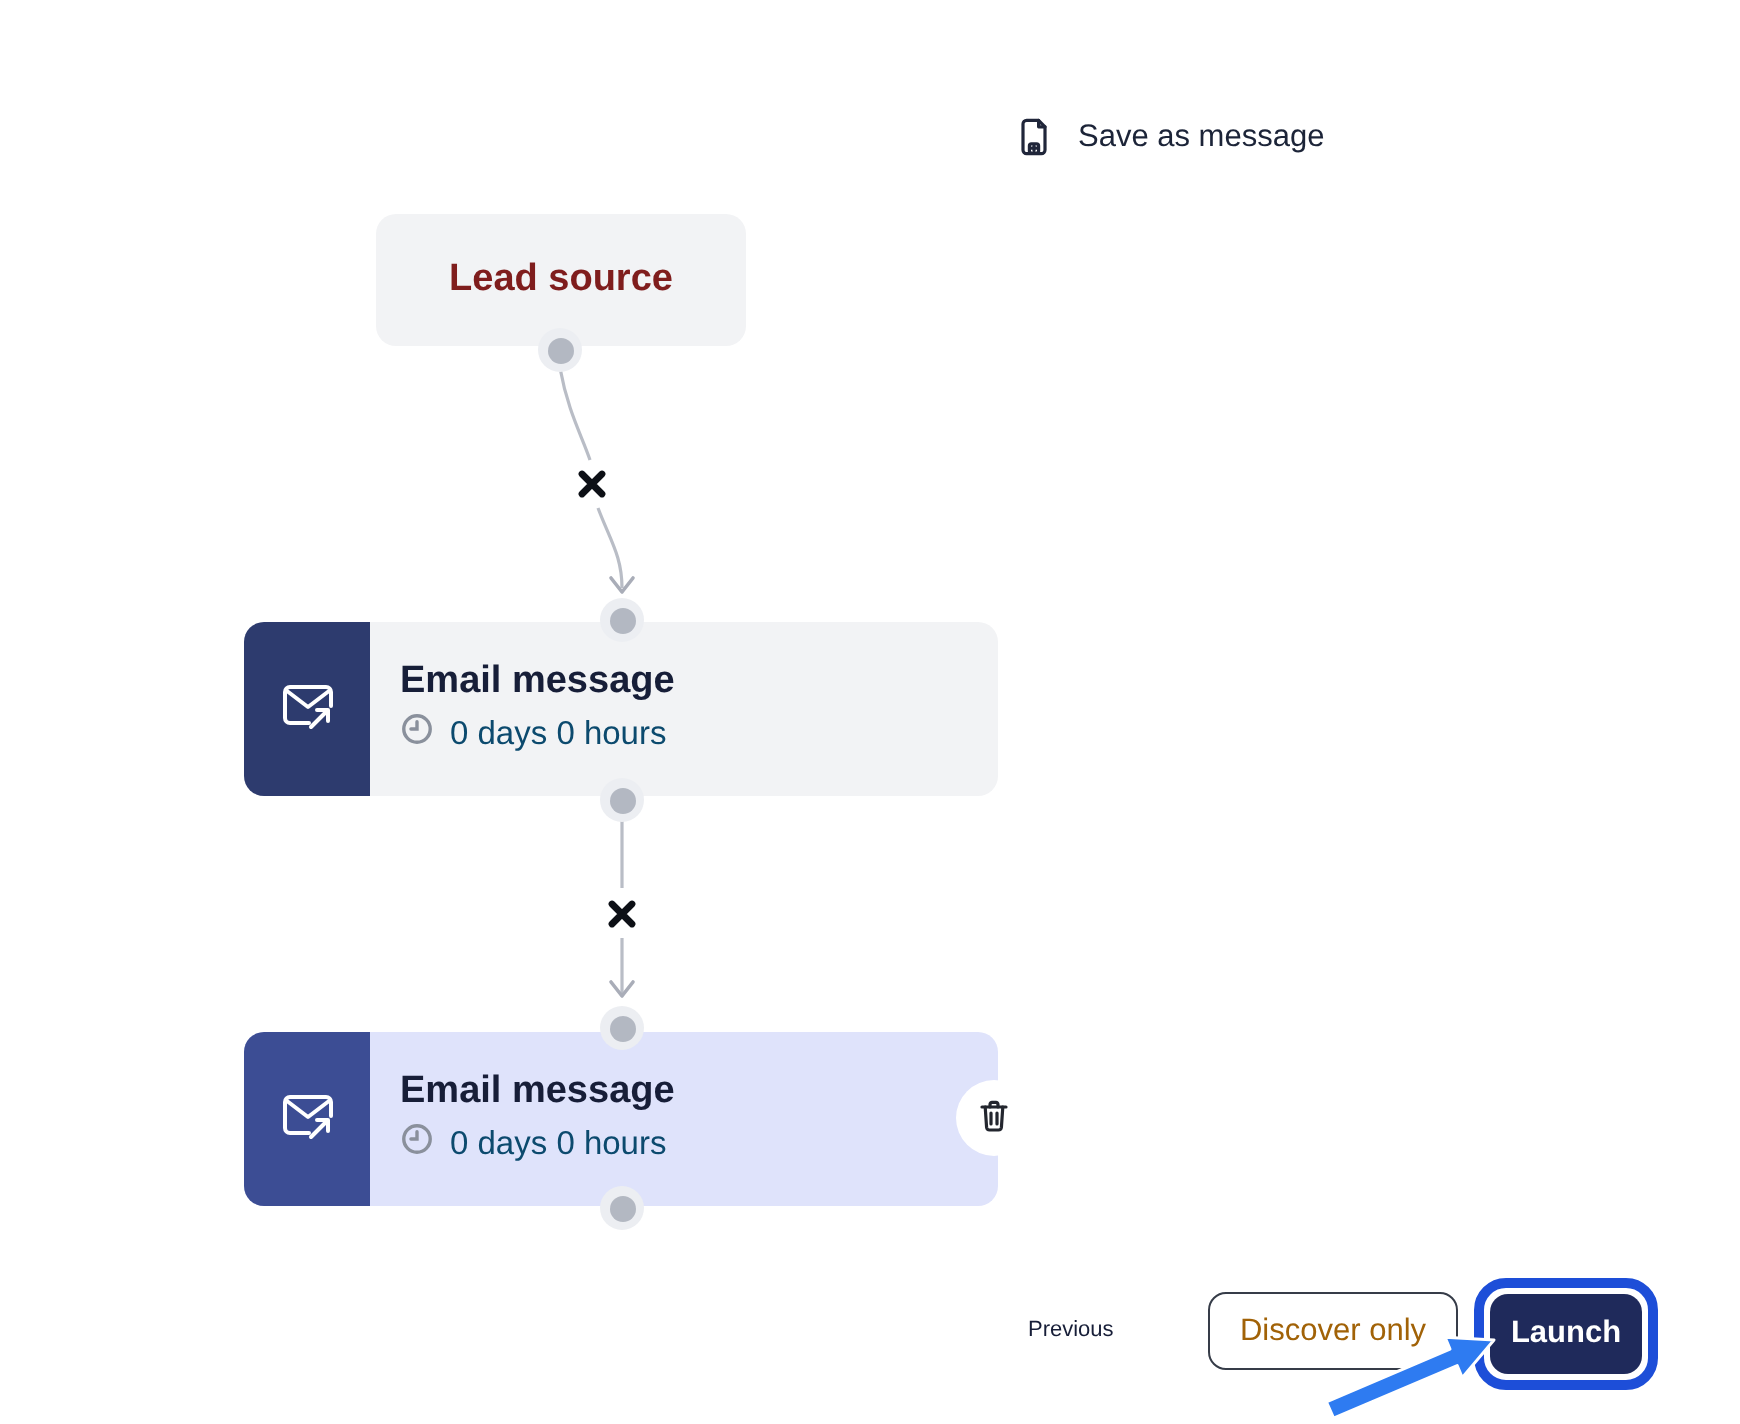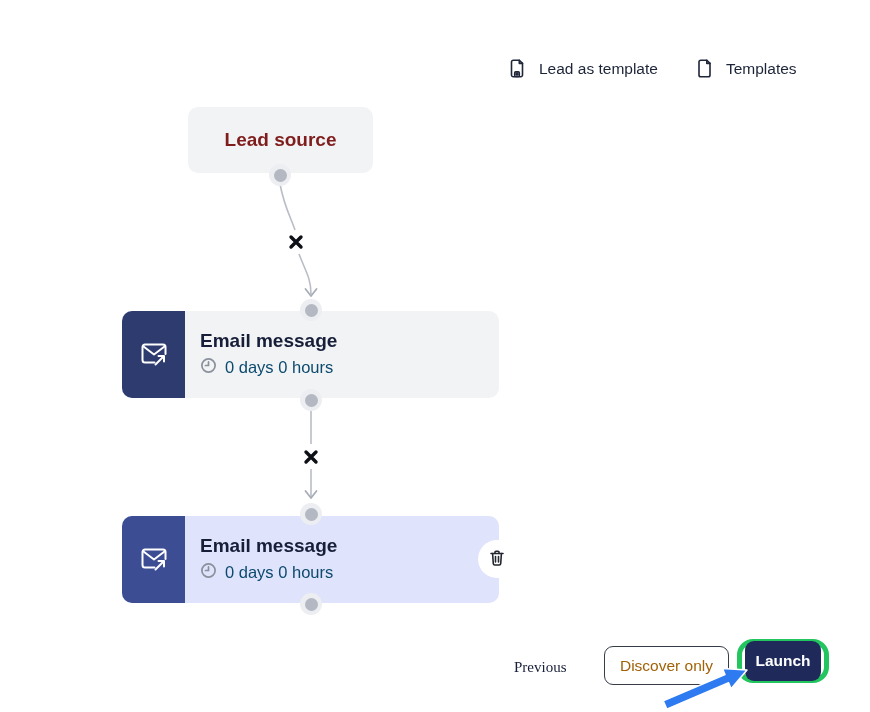--- a/index.html
+++ b/index.html
@@ -31,57 +31,48 @@
   .dot-core{width:13px;height:13px;border-radius:50%;background:#b3b8c2;}
   
   .x-mark{position:absolute;width:18px;height:18px;z-index:7;cursor:pointer;}
   
   .wires{position:absolute;left:0;top:0;z-index:5;pointer-events:none;}
   
   .trash-btn{position:absolute;left:478px;top:540px;width:38px;height:38px;border-radius:50%;
     background:#ffffff;border:none;display:flex;align-items:center;justify-content:center;
     z-index:8;cursor:pointer;}
   
-  .footer-prev{position:absolute;left:514px;top:659px;font-size:15px;color:#171e38;
-    background:none;border:none;font-family:Liberation Serif, serif;cursor:pointer;padding:0;}
+  .footer-prev{position:absolute;left:514px;top:659px;font-size:11px;color:#171e38;
+    background:none;border:none;font-family:Liberation Sans, sans-serif;cursor:pointer;padding:0;}
   .btn-discover{position:absolute;left:604px;top:646px;width:125px;height:39px;background:#fff;
     border:1px solid #363c48;border-radius:9px;font-family:"Liberation Sans", sans-serif;
     font-size:15.5px;color:#a16207;cursor:pointer;}
-  .launch-ring{position:absolute;left:737px;top:639px;width:92px;height:44px;box-sizing:border-box;
-    border:5px solid #22c55e;border-radius:16px;background:#ffffff;
+  .launch-ring{position:absolute;left:737px;top:639px;width:92px;height:56px;box-sizing:border-box;
+    border:5px solid #1d4ed8;border-radius:16px;background:#ffffff;
     display:flex;align-items:center;justify-content:center;z-index:9;}
   .btn-launch{width:76px;height:40px;border:none;border-radius:9px;background:#1f2a5b;color:#ffffff;
     font-family:"Liberation Sans", sans-serif;font-size:15.5px;font-weight:700;cursor:pointer;}
   .annotation{position:absolute;left:0;top:0;z-index:20;pointer-events:none;}
 </style>
 </head>
 <body>
 
 <div class="stage">
 
   <div class="header-actions">
     <button class="hdr-btn">
       <span>
         <svg width="20" height="21" viewBox="0 0 20 21" fill="none" stroke="#20263a" stroke-width="1.6" stroke-linecap="round" stroke-linejoin="round">
           <path d="M12.3 2.2 H6.3 A1.8 1.8 0 0 0 4.5 4 V17 A1.8 1.8 0 0 0 6.3 18.8 H13.7 A1.8 1.8 0 0 0 15.5 17 V5.4 Z"></path>
           <path d="M12.3 2.2 V5.4 H15.5"></path>
           <rect x="7.7" y="13.9" width="4.6" height="4.6" rx="1" fill="#ffffff"></rect>
           <path d="M10 14.9 V17.3 M8.8 16.1 H11.2"></path>
         </svg>
       </span>
-      <span>Lead as template</span>
-    </button>
-    <button class="hdr-btn">
-      <span>
-        <svg width="18" height="21" viewBox="0 0 18 21" fill="none" stroke="#20263a" stroke-width="1.6" stroke-linecap="round" stroke-linejoin="round">
-          <path d="M10.8 2.2 H4.8 A1.8 1.8 0 0 0 3 4 V17 A1.8 1.8 0 0 0 4.8 18.8 H12.2 A1.8 1.8 0 0 0 14 17 V5.4 Z"></path>
-          <path d="M10.8 2.2 V5.4 H14"></path>
-        </svg>
-      </span>
-      <span>Templates</span>
+      <span>Save as message</span>
     </button>
   </div>
 
   <svg class="wires" width="870" height="712" viewBox="0 0 870 712">
     <path d="M280 184 C 284 206 291 218 295 230" fill="none" stroke="#b9bdc6" stroke-width="1.6"></path>
     <path d="M299 254 C 305 270 311 278 311 294" fill="none" stroke="#b9bdc6" stroke-width="1.6"></path>
     <path d="M305.5 289 L311 296 L316.5 289" fill="none" stroke="#a9adb8" stroke-width="1.8" stroke-linecap="round" stroke-linejoin="round"></path>
     <path d="M311 409 L311 444" fill="none" stroke="#b9bdc6" stroke-width="1.6"></path>
     <path d="M311 469 L311 497" fill="none" stroke="#b9bdc6" stroke-width="1.6"></path>
     <path d="M305.5 491 L311 498 L316.5 491" fill="none" stroke="#a9adb8" stroke-width="1.8" stroke-linecap="round" stroke-linejoin="round"></path>

